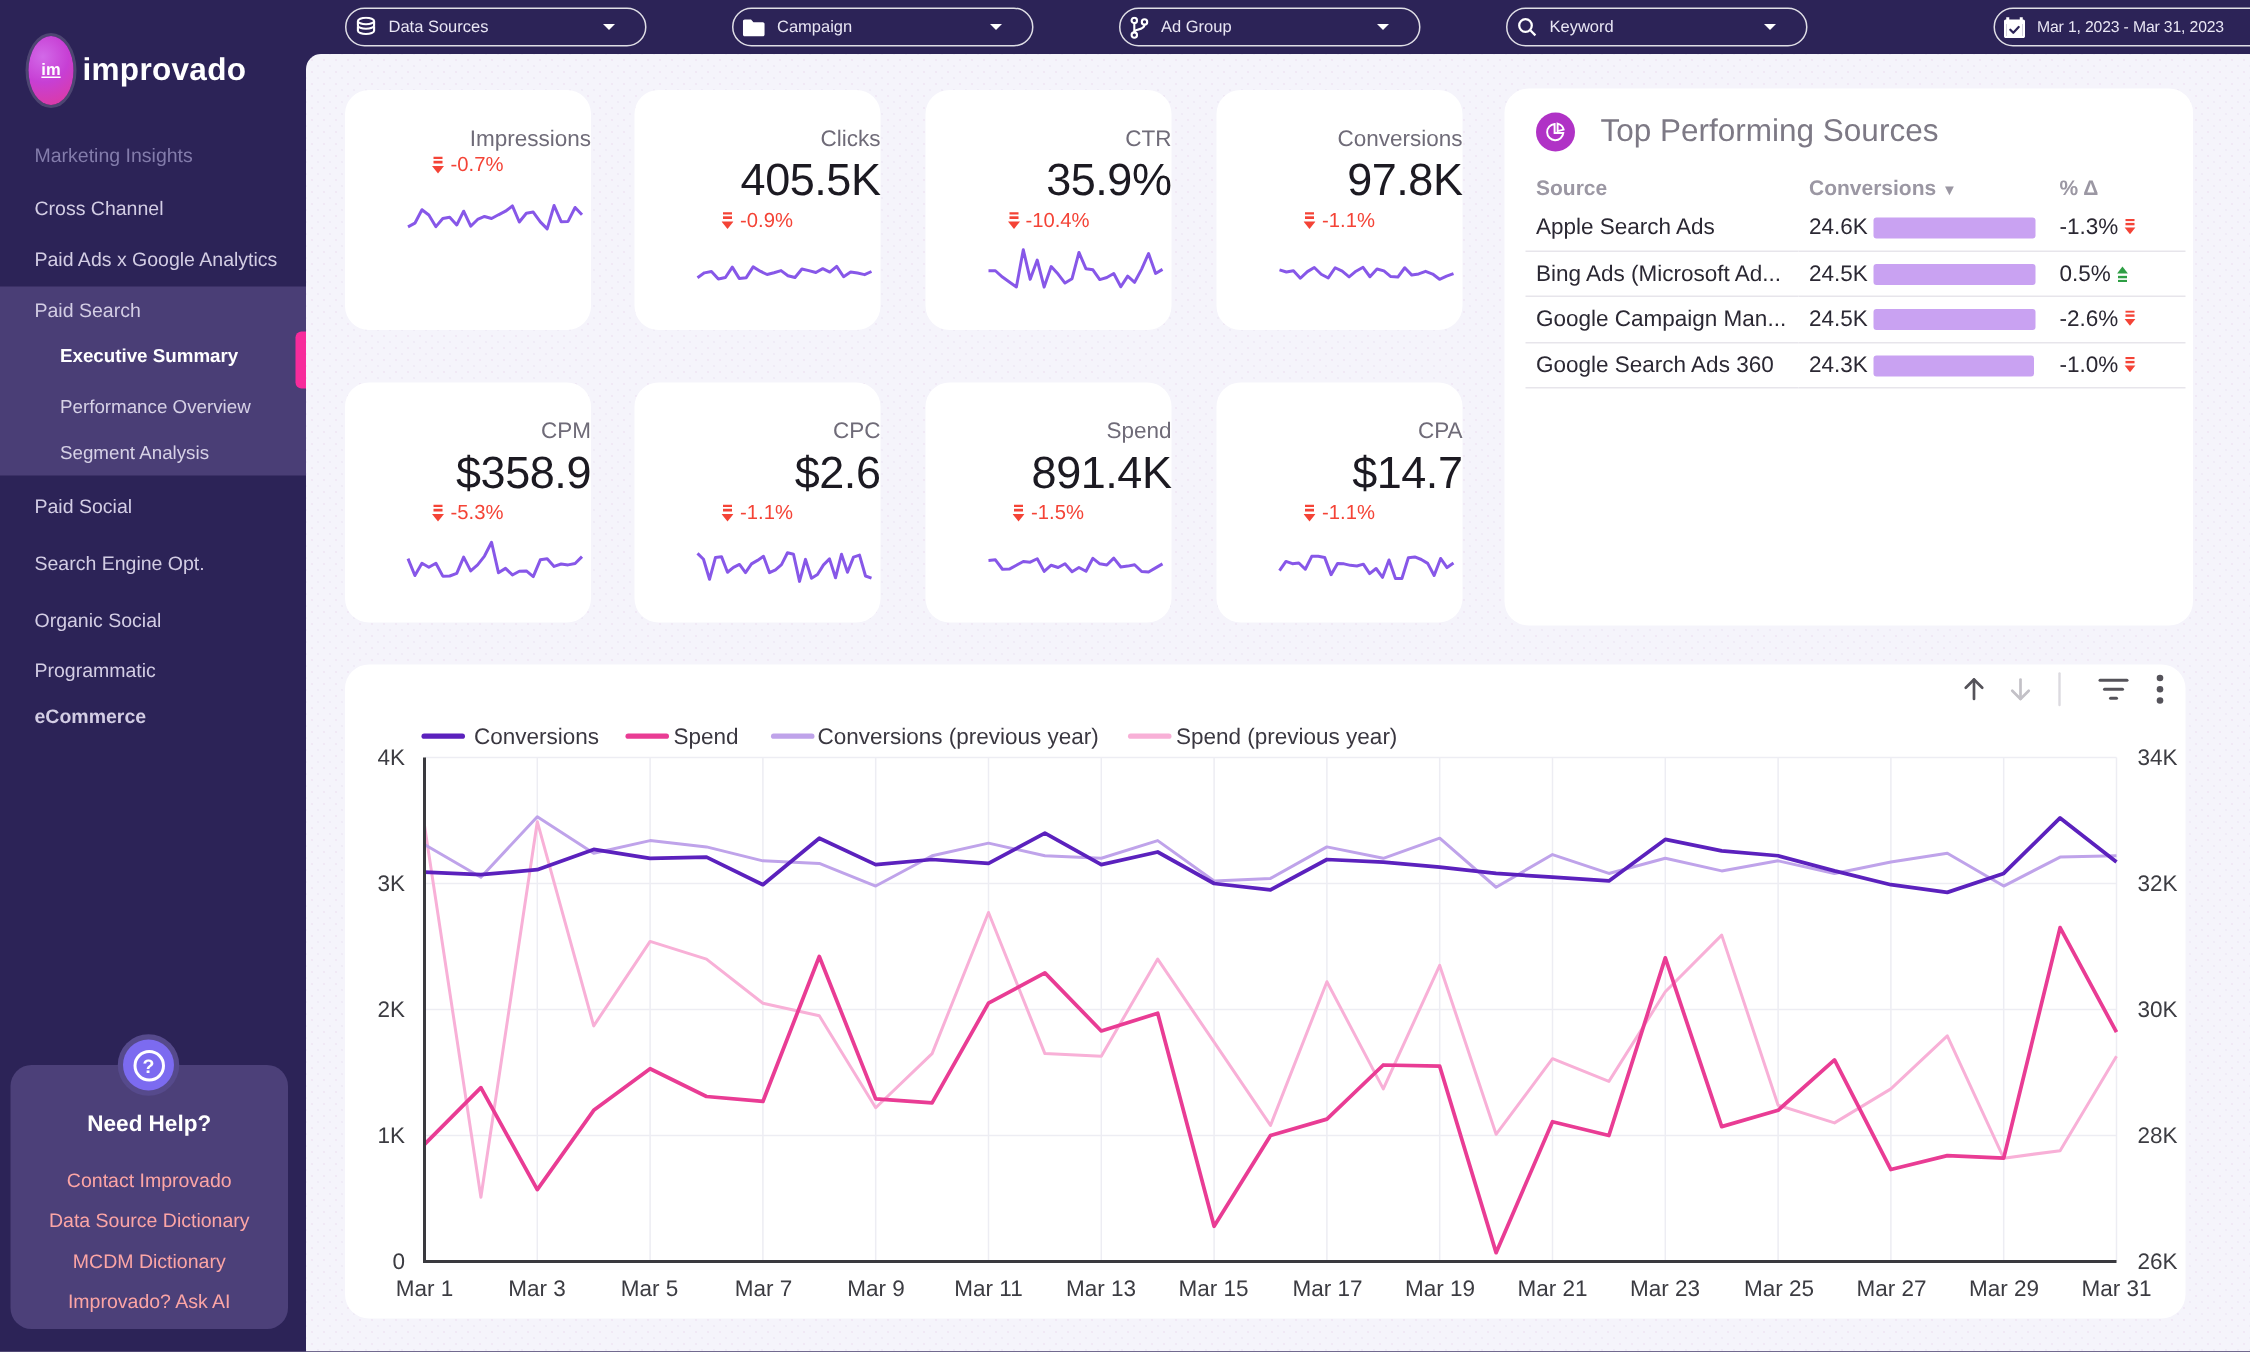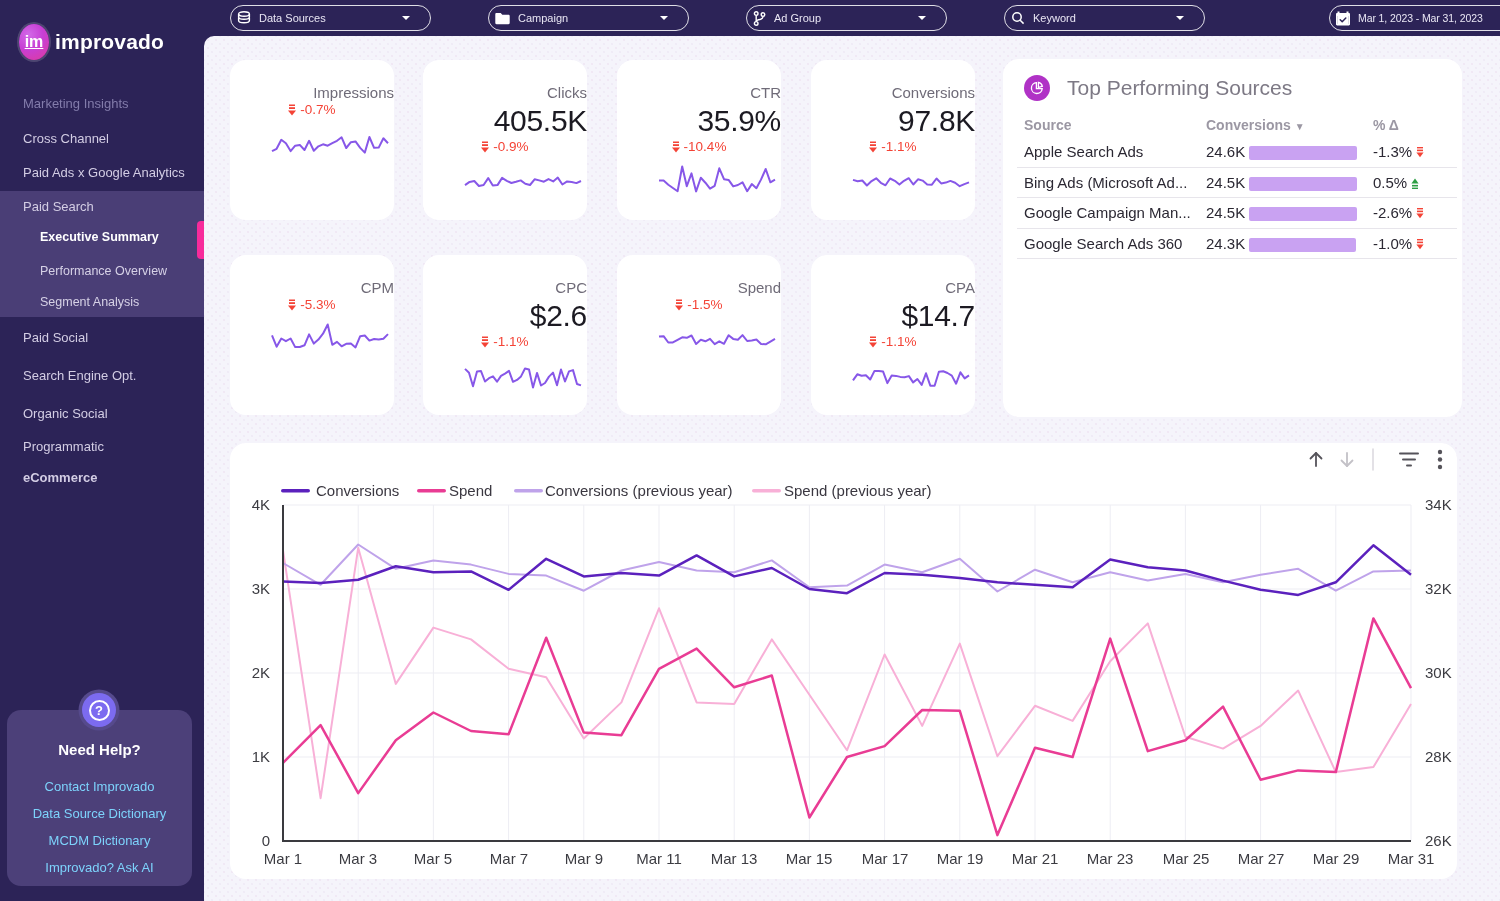--- a/index.html
+++ b/index.html
@@ -16,35 +16,35 @@
     background-size:8px 8px, 8px 8px;
     background-position:0 0, 4px 4px; }
   .card { position:absolute; background:#fff; border-radius:16px; }
   
   .pill { position:absolute; top:5px; height:26px; width:201px; border:1.5px solid rgba(255,255,255,0.85);
     border-radius:14px; color:#e9e6f4; font-size:11px; display:flex; align-items:center; padding:0 9px 0 6px; }
   .pill svg { margin-right:8px; margin-left:0; flex:none; }
   .pill .caret { margin-left:auto; margin-right:11px; width:0; height:0; border-left:4px solid transparent; border-right:4px solid transparent; border-top:4.5px solid #fff; }
   
   #logo { left:19px; top:24px; display:flex; align-items:center; }
-  #logoC { width:30px; height:36px; border-radius:50%; background:radial-gradient(circle at 32% 30%, #d269e8 0%, #c73fd4 45%, #e0399b 100%);
-    color:#fff; font-size:16px; font-weight:bold; display:flex; align-items:center; justify-content:center; box-shadow:0 0 0 2px rgba(255,255,255,0.16);text-decoration:underline; }
+  #logoC { width:30px; height:46px; border-radius:50%; background:radial-gradient(circle at 32% 30%, #d269e8 0%, #c73fd4 45%, #e0399b 100%);
+    color:#fff; font-size:11px; font-weight:bold; display:flex; align-items:center; justify-content:center; box-shadow:0 0 0 2px rgba(255,255,255,0.16);text-decoration:underline; }
   #logoT { color:#fff; font-size:21px; font-weight:bold; letter-spacing:0.2px; margin-left:6px; }
   
   .mi { position:absolute; left:23px; color:#d3cde4; font-size:13px; white-space:nowrap; }
   .muted { color:#837cab; }
   #psec { left:0; top:191px; width:204px; height:126px; background:#4a3e76; }
   .sub { position:absolute; left:40px; color:#d6d1e6; font-size:12.5px; white-space:nowrap; }
   #pinkbar { left:197px; top:221px; width:7px; height:38px; background:#f72b9b; border-radius:4px 0 0 4px; }
   
   #help { left:7px; top:710px; width:185px; height:176px; background:#4c4079; border-radius:14px; }
   #helpQ { left:82px; top:693px; width:34px; height:34px; border-radius:50%; background:#7c6bf0;
      box-shadow:0 0 0 3.5px #564a8c; display:flex; align-items:center; justify-content:center; }
   #helpQ .ring { width:21px; height:21px; border:2px solid #fff; border-radius:50%; color:#fff; font-size:13px; font-weight:bold; display:flex; align-items:center; justify-content:center; }
-  .hl { position:absolute; left:0; width:185px; text-align:center; color:#7dd3fc; font-size:13px; }
+  .hl { position:absolute; left:0; width:185px; text-align:center; color:#fca5a5; font-size:13px; }
   
   .kpi { width:164px; height:160px; text-align:right; }
   .kpi .t { margin-top:24px; font-size:15px; color:#6f6b78; }
   .kpi .v { margin-top:3px; font-size:30px; color:#1c1a22; letter-spacing:-0.3px; }
   .kpi .d { margin-top:1px; font-size:13.5px; color:#f44336; display:flex; align-items:center; justify-content:center; gap:4px; }
   .kpi svg.spark { margin-top:11px; }
   
   #panel { left:1003px; top:59px; width:459px; height:358px; }
   #panel .hd { display:flex; align-items:center; margin:16px 0 0 21px; }
   #picon { width:26px; height:26px; border-radius:50%; background:#b032c6; display:flex; align-items:center; justify-content:center; }
@@ -183,21 +183,21 @@
           <rect x="1" y="0.5" width="6" height="1.5"></rect>
           <rect x="1" y="3.2" width="6" height="1.8"></rect>
           <path d="M0 6.6 h8 l-4 5 z"></path>
         </g>
       </svg>-1.1%</div>
   <svg class="spark" width="124" height="34">
       <polyline fill="none" stroke="#8757e8" stroke-width="2" stroke-linejoin="round" points="2.0,14.9 6.6,16.3 11.3,15.5 15.9,20.5 20.6,16.1 25.2,13.3 29.8,17.8 34.5,20.3 39.1,13.5 43.8,15.8 48.4,19.6 53.0,15.8 57.7,13.2 62.3,19.5 67.0,14.3 71.6,15.6 76.2,19.4 80.9,19.7 85.5,13.5 90.2,18.4 94.8,17.6 99.4,15.9 104.1,17.7 108.7,21.2 113.4,19.1 118.0,17.4"></polyline>
     </svg>
 </div>
 <div class="card kpi" style="left:230px; top:255px;">
-  <div class="t">CPM</div>
+  <div class="t">CPM</div><div class="v">$358.9</div>
   <div class="d"><svg width="8" height="12" viewBox="0 0 8 12">
         <g fill="#f44336">
           <rect x="1" y="0.5" width="6" height="1.5"></rect>
           <rect x="1" y="3.2" width="6" height="1.8"></rect>
           <path d="M0 6.6 h8 l-4 5 z"></path>
         </g>
       </svg>-5.3%</div>
   <svg class="spark" width="124" height="34">
       <polyline fill="none" stroke="#8757e8" stroke-width="2" stroke-linejoin="round" points="2.0,12.4 6.6,23.7 11.3,15.5 15.9,18.2 20.6,15.5 25.2,24.1 29.8,24.0 34.5,22.3 39.1,11.4 43.8,20.6 48.4,16.6 53.0,10.7 57.7,1.5 62.3,21.8 67.0,18.9 71.6,23.3 76.2,20.8 80.9,20.6 85.5,24.4 90.2,13.2 94.8,12.5 99.4,17.6 104.1,16.0 108.7,16.6 113.4,15.7 118.0,11.1"></polyline>
     </svg>
@@ -209,21 +209,21 @@
           <rect x="1" y="0.5" width="6" height="1.5"></rect>
           <rect x="1" y="3.2" width="6" height="1.8"></rect>
           <path d="M0 6.6 h8 l-4 5 z"></path>
         </g>
       </svg>-1.1%</div>
   <svg class="spark" width="124" height="34">
       <polyline fill="none" stroke="#8757e8" stroke-width="2" stroke-linejoin="round" points="2.0,8.9 6.0,12.8 10.0,26.2 14.0,11.6 18.0,11.1 22.0,21.5 26.0,18.2 30.0,16.3 34.0,21.7 38.0,15.9 42.0,13.6 46.0,10.9 50.0,21.8 54.0,19.9 58.0,16.4 62.0,8.5 66.0,9.5 70.0,27.6 74.0,12.9 78.0,25.5 82.0,23.0 86.0,16.6 90.0,12.6 94.0,25.2 98.0,9.5 102.0,21.5 106.0,11.4 110.0,10.1 114.0,24.0 118.0,25.4"></polyline>
     </svg>
 </div>
 <div class="card kpi" style="left:617px; top:255px;">
-  <div class="t">Spend</div>
+  <div class="t">Spend</div><div class="v">891.4K</div>
   <div class="d"><svg width="8" height="12" viewBox="0 0 8 12">
         <g fill="#f44336">
           <rect x="1" y="0.5" width="6" height="1.5"></rect>
           <rect x="1" y="3.2" width="6" height="1.8"></rect>
           <path d="M0 6.6 h8 l-4 5 z"></path>
         </g>
       </svg>-1.5%</div>
   <svg class="spark" width="124" height="34">
       <polyline fill="none" stroke="#8757e8" stroke-width="2" stroke-linejoin="round" points="2.0,13.6 6.6,13.2 11.3,19.5 15.9,19.4 20.6,16.8 25.2,14.3 29.8,14.8 34.5,12.5 39.1,20.9 43.8,16.8 48.4,18.3 53.0,15.8 57.7,21.2 62.3,18.3 67.0,20.8 71.6,12.2 76.2,15.9 80.9,16.7 85.5,12.1 90.2,18.0 94.8,17.4 99.4,16.5 104.1,21.0 108.7,21.3 113.4,18.6 118.0,15.9"></polyline>
     </svg>

